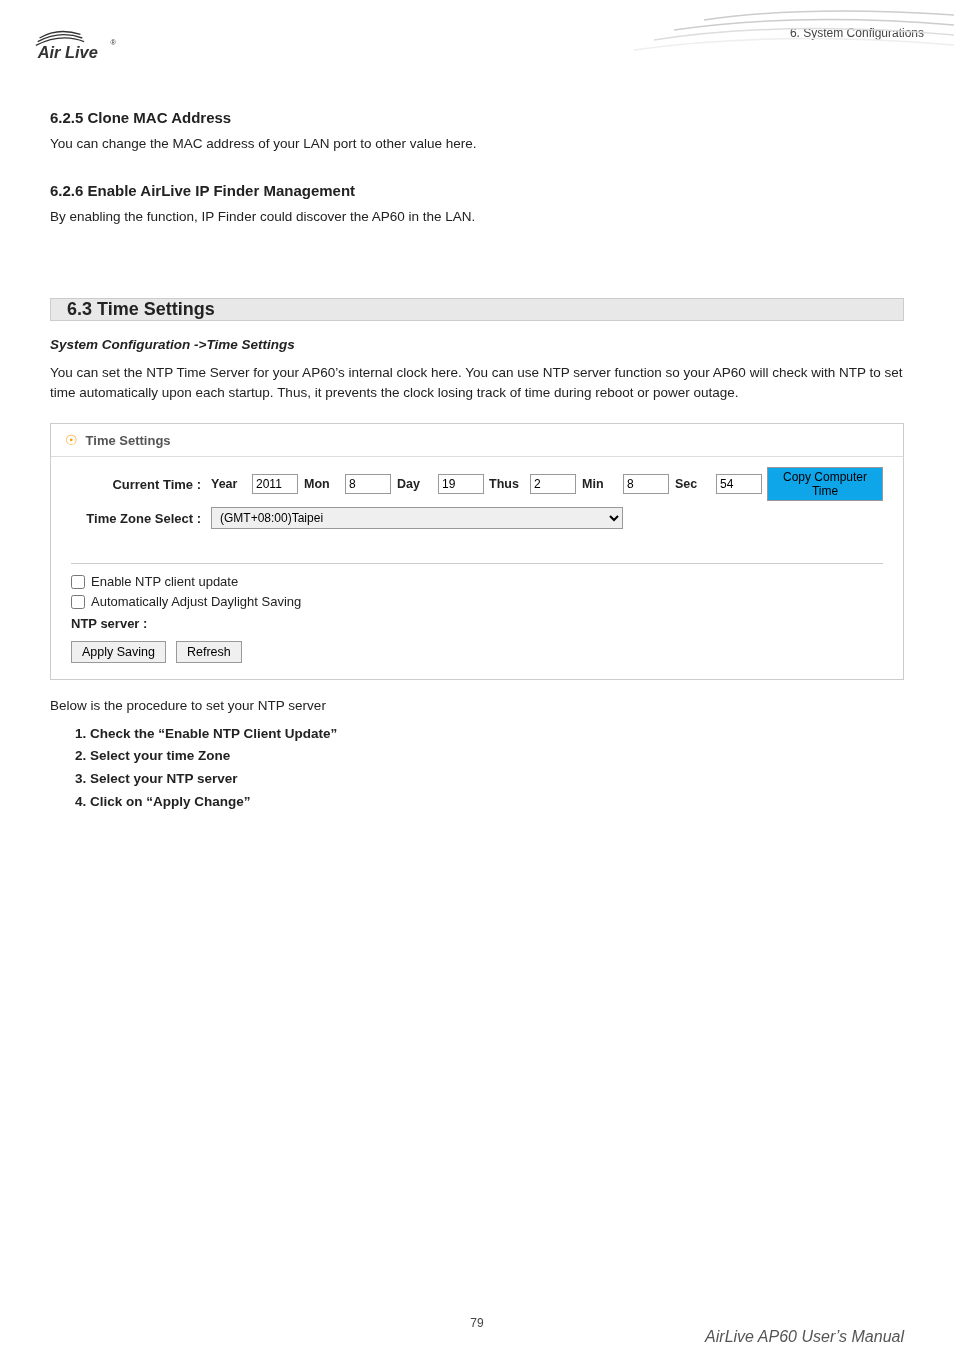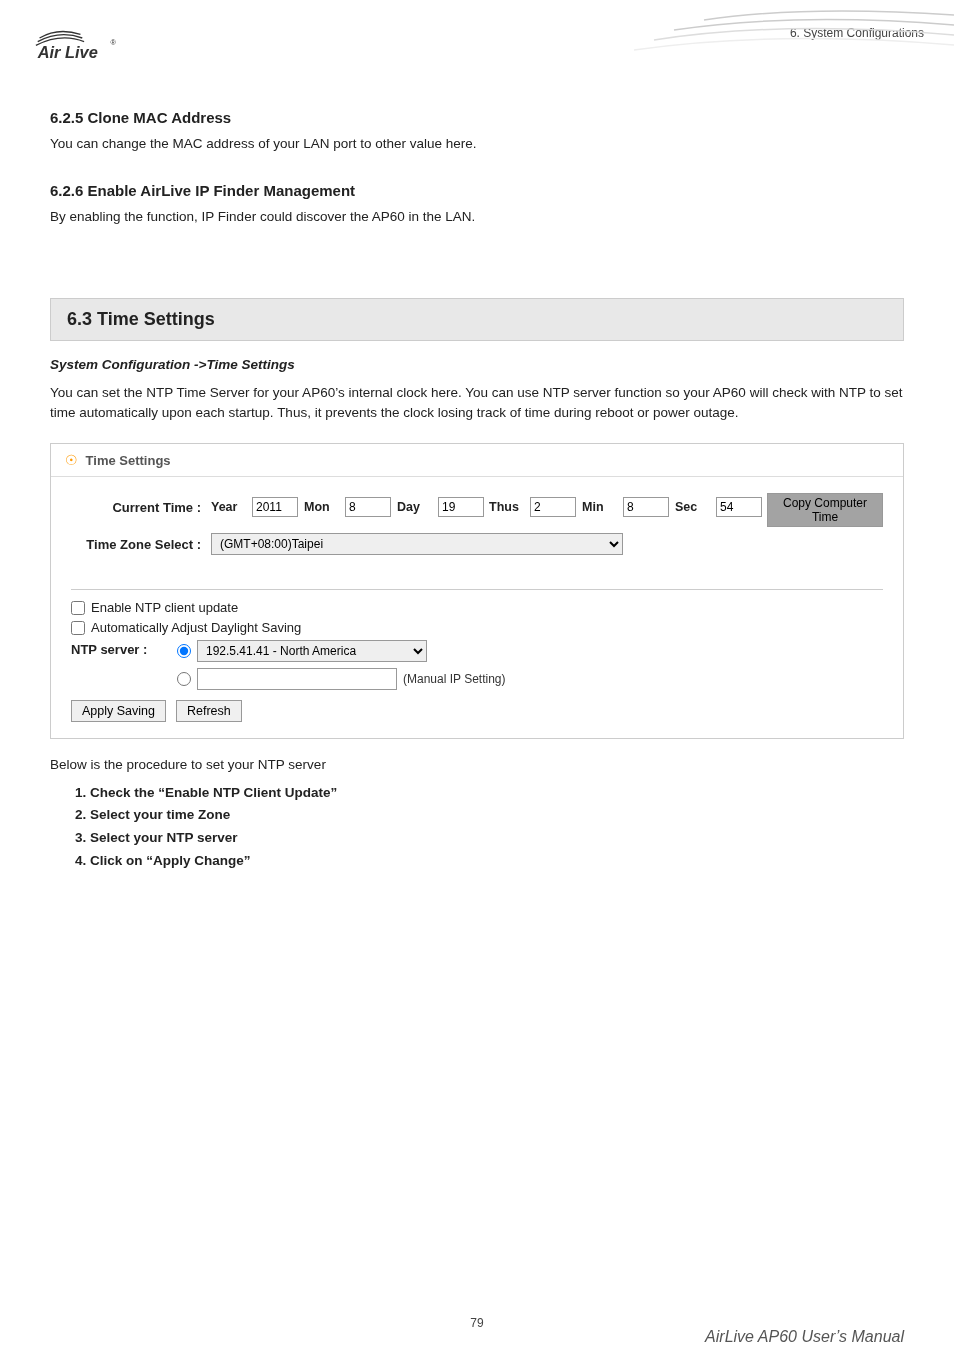--- a/index.html
+++ b/index.html
@@ -60,21 +60,21 @@
     p {
       font-size: 13.5px;
       line-height: 1.5;
       color: #222;
       margin-bottom: 8px;
     }
 
     .section-33 {
       background: #e8e8e8;
       border: 1px solid #ccc;
-      padding: 10px 16px;
+      padding: 0 16px;
       margin-top: 30px;
       margin-bottom: 14px;
     }
 
     .section-33 h2 {
       font-size: 18px;
       font-weight: bold;
       margin-top: 0;
       margin-bottom: 0;
     }
@@ -153,25 +153,25 @@
     .field-input {
       border: 1px solid #999;
       width: 46px;
       height: 20px;
       font-size: 12px;
       padding: 1px 3px;
     }
 
     .btn-copy {
       border: 1px solid #999;
-      background: #a3a3a3;
+      background: #0ea5e9;
       padding: 2px 8px;
       font-size: 12px;
       cursor: pointer;
-      margin-top: 6px;
+      margin-top: 0;
     }
 
     .tz-row {
       display: flex;
       align-items: center;
       margin: 6px 0;
       gap: 10px;
     }
 
     .tz-select {
@@ -195,21 +195,21 @@
     }
 
     .checkbox-row input[type="checkbox"] {
       width: 14px;
       height: 14px;
     }
 
     .ntp-server-row {
       display: flex;
       align-items: flex-start;
-      gap: 6px;
+      gap: 16px;
       margin-top: 5px;
     }
 
     .ntp-label {
       font-weight: bold;
       font-size: 13px;
       min-width: 100px;
       padding-top: 2px;
     }
 
@@ -412,35 +412,20 @@
         <label>Enable NTP client update</label>
       </div>
 
       <div class="checkbox-row">
         <input type="checkbox" style="">
         <label>Automatically Adjust Daylight Saving</label>
       </div>
 
       <div class="ntp-server-row">
         <span class="ntp-label">NTP server :</span>
-        <div class="ntp-options">
-
-          <div class="ntp-option-row">
-            <input type="radio" name="ntp_server" checked="" style="">
-            <select class="ntp-dropdown">
-              <option>192.5.41.41 - North America</option>
-            </select>
-          </div>
-
-          <div class="ntp-option-row">
-            <input type="radio" name="ntp_server" style="">
-            <input type="text" class="ntp-manual-input" style="">
-            <span class="ntp-manual-label">(Manual IP Setting)</span>
-          </div>
-        </div>
       </div>
     </div>
 
     <div class="btn-row">
       <button class="btn-apply">Apply Saving</button>
       <button class="btn-refresh">Refresh</button>
     </div>
   </div>
 
   

